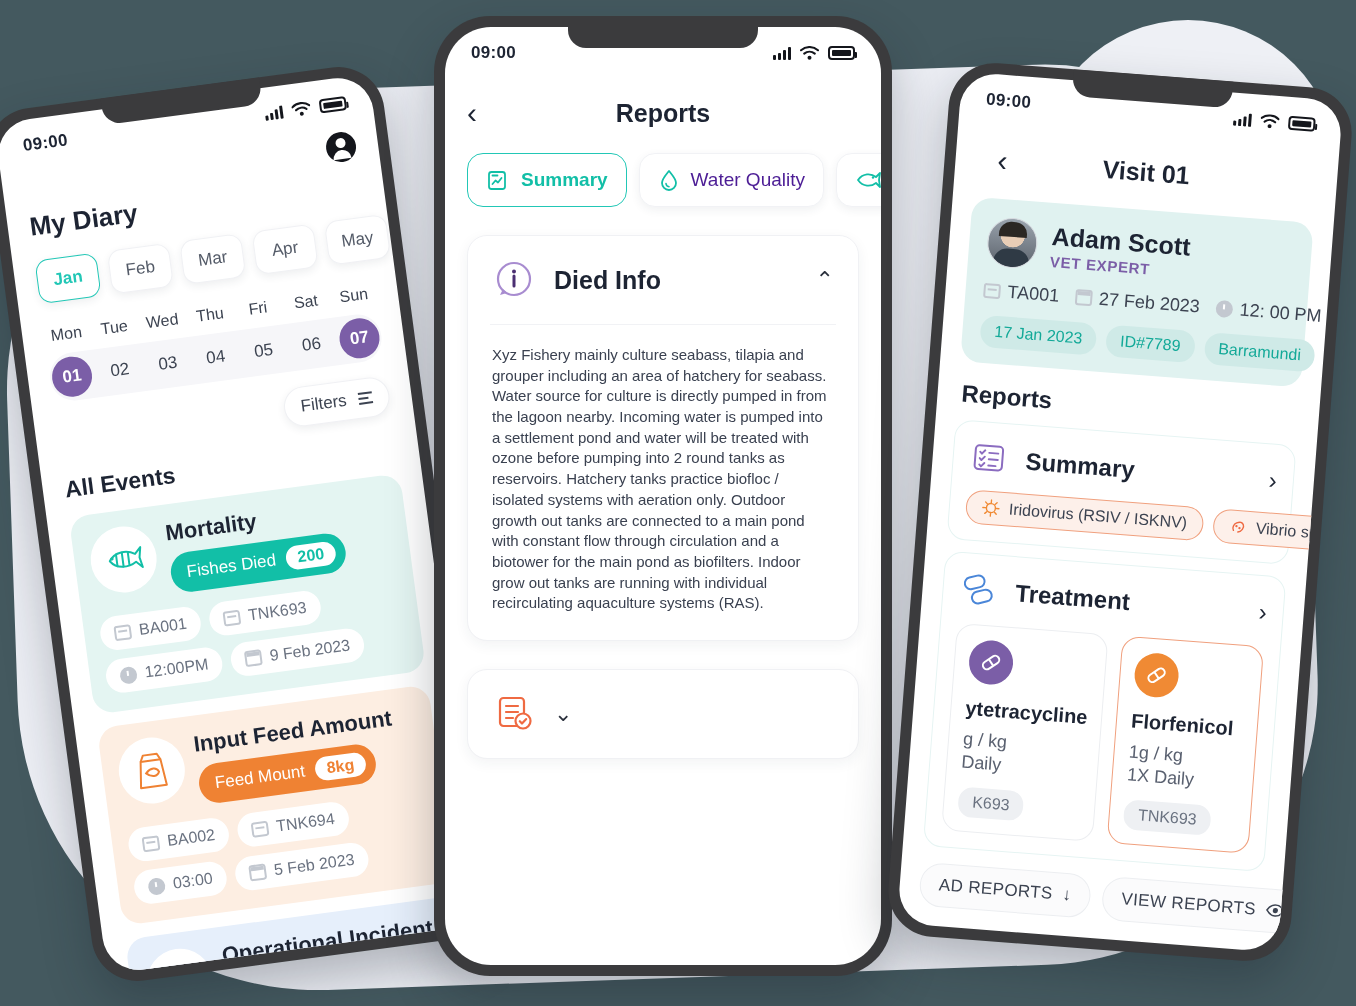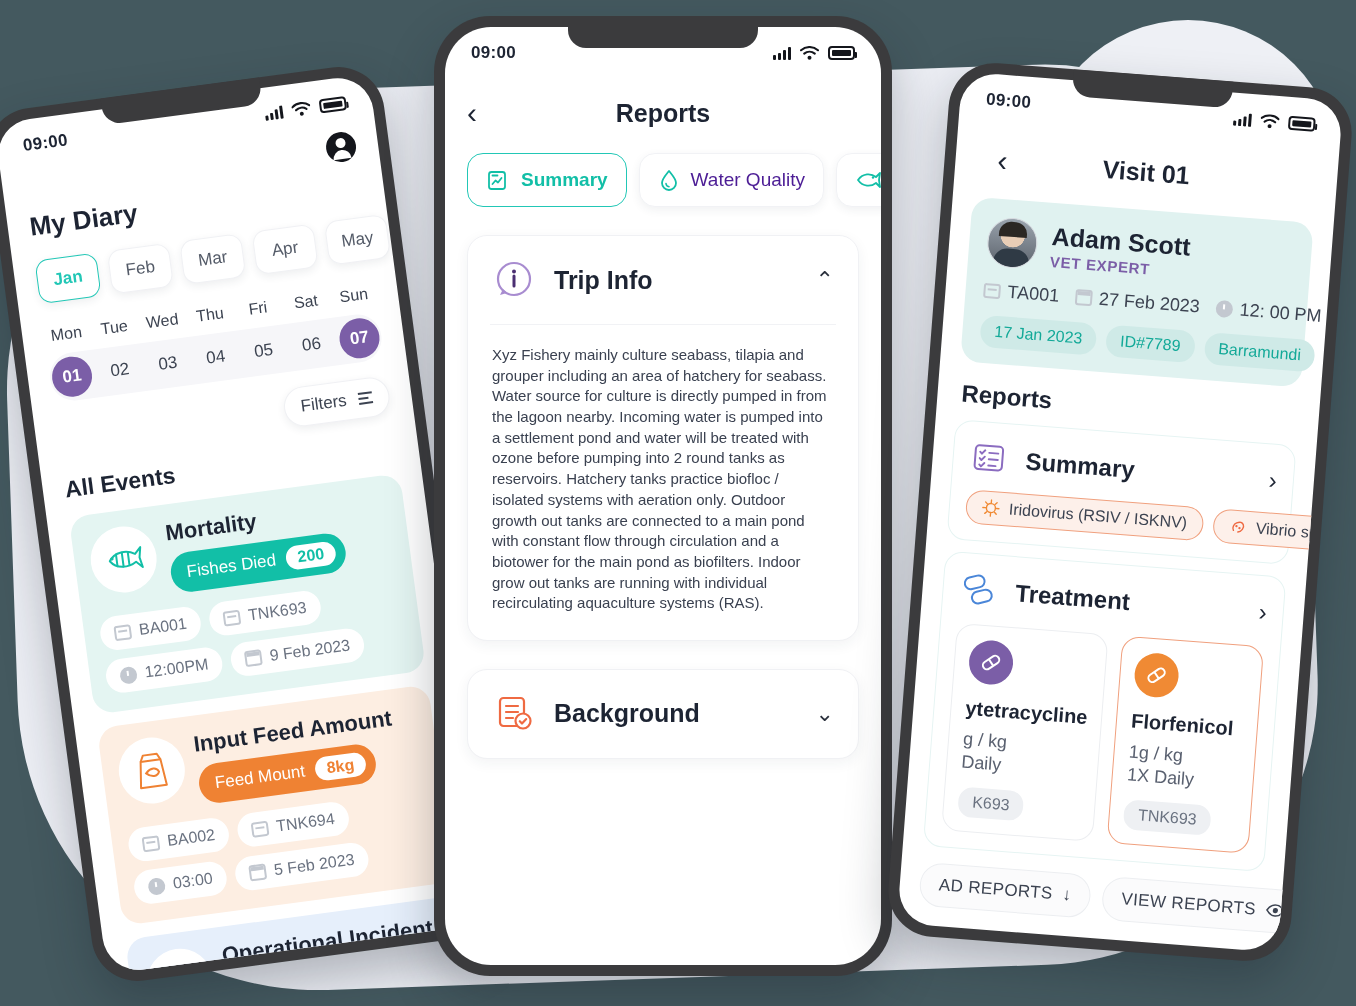--- a/index.html
+++ b/index.html
@@ -416,36 +416,35 @@
         </div>
 
         <div class="panel">
           <div class="panel-hd">
             <svg width="44" height="44" viewBox="0 0 44 44">
                 <circle cx="22" cy="21" r="16" fill="none" stroke="#a88cd0" stroke-width="2.2"></circle>
                 <path d="M11 31l-3 6 7-2z" fill="#a88cd0"></path>
                 <circle cx="22" cy="13.5" r="2" fill="#4b2f72"></circle>
                 <path d="M22 18v10" stroke="#4b2f72" stroke-width="3" stroke-linecap="round"></path>
               </svg>
-            <div class="tx">Trip Info</div>
+            <div class="tx">Died Info</div>
             <div class="chev">⌃</div>
           </div>
           <div class="panel-div"></div>
           <div class="panel-bd">Xyz Fishery mainly culture seabass, tilapia and grouper including an area of hatchery for seabass. Water source for culture is directly pumped in from the lagoon nearby. Incoming water is pumped into a settlement pond and water will be treated with ozone before pumping into 2 round tanks as reservoirs. Hatchery tanks practice biofloc / isolated systems with aeration only. Outdoor growth out tanks are connected to a main pond with constant flow through circulation and a biotower for the main pond as biofilters. Indoor grow out tanks are running with individual recirculating aquaculture systems (RAS).</div>
         </div>
 
         <div class="panel">
           <div class="panel-hd">
             <svg width="44" height="44" viewBox="0 0 44 44">
                 <rect x="8" y="6" width="24" height="28" rx="3.5" fill="none" stroke="#ef6a42" stroke-width="2.2"></rect>
                 <path d="M14 14h12M14 20h12M14 26h7" stroke="#ef6a42" stroke-width="2.2" stroke-linecap="round"></path>
                 <circle cx="31" cy="29" r="7.5" fill="#fff" stroke="#ef6a42" stroke-width="2.2"></circle>
                 <path d="M27.8 29.2l2.2 2.3 4.2-4.4" fill="none" stroke="#ef6a42" stroke-width="2.2" stroke-linecap="round" stroke-linejoin="round"></path>
               </svg>
-            <div class="tx">Background</div>
             <div class="chev">⌄</div>
           </div>
         </div>
 
       </div>
     </div>
   </div>
 
   <div class="phone" id="phone-right">
     <div class="notch"></div>

